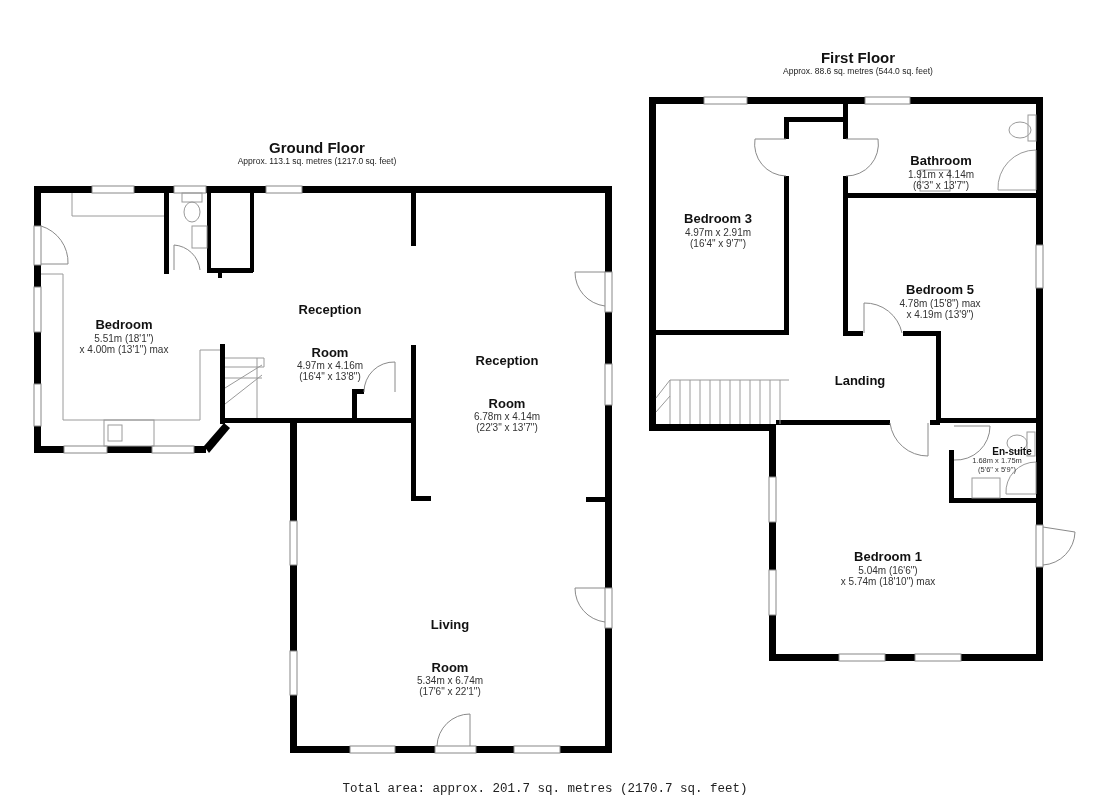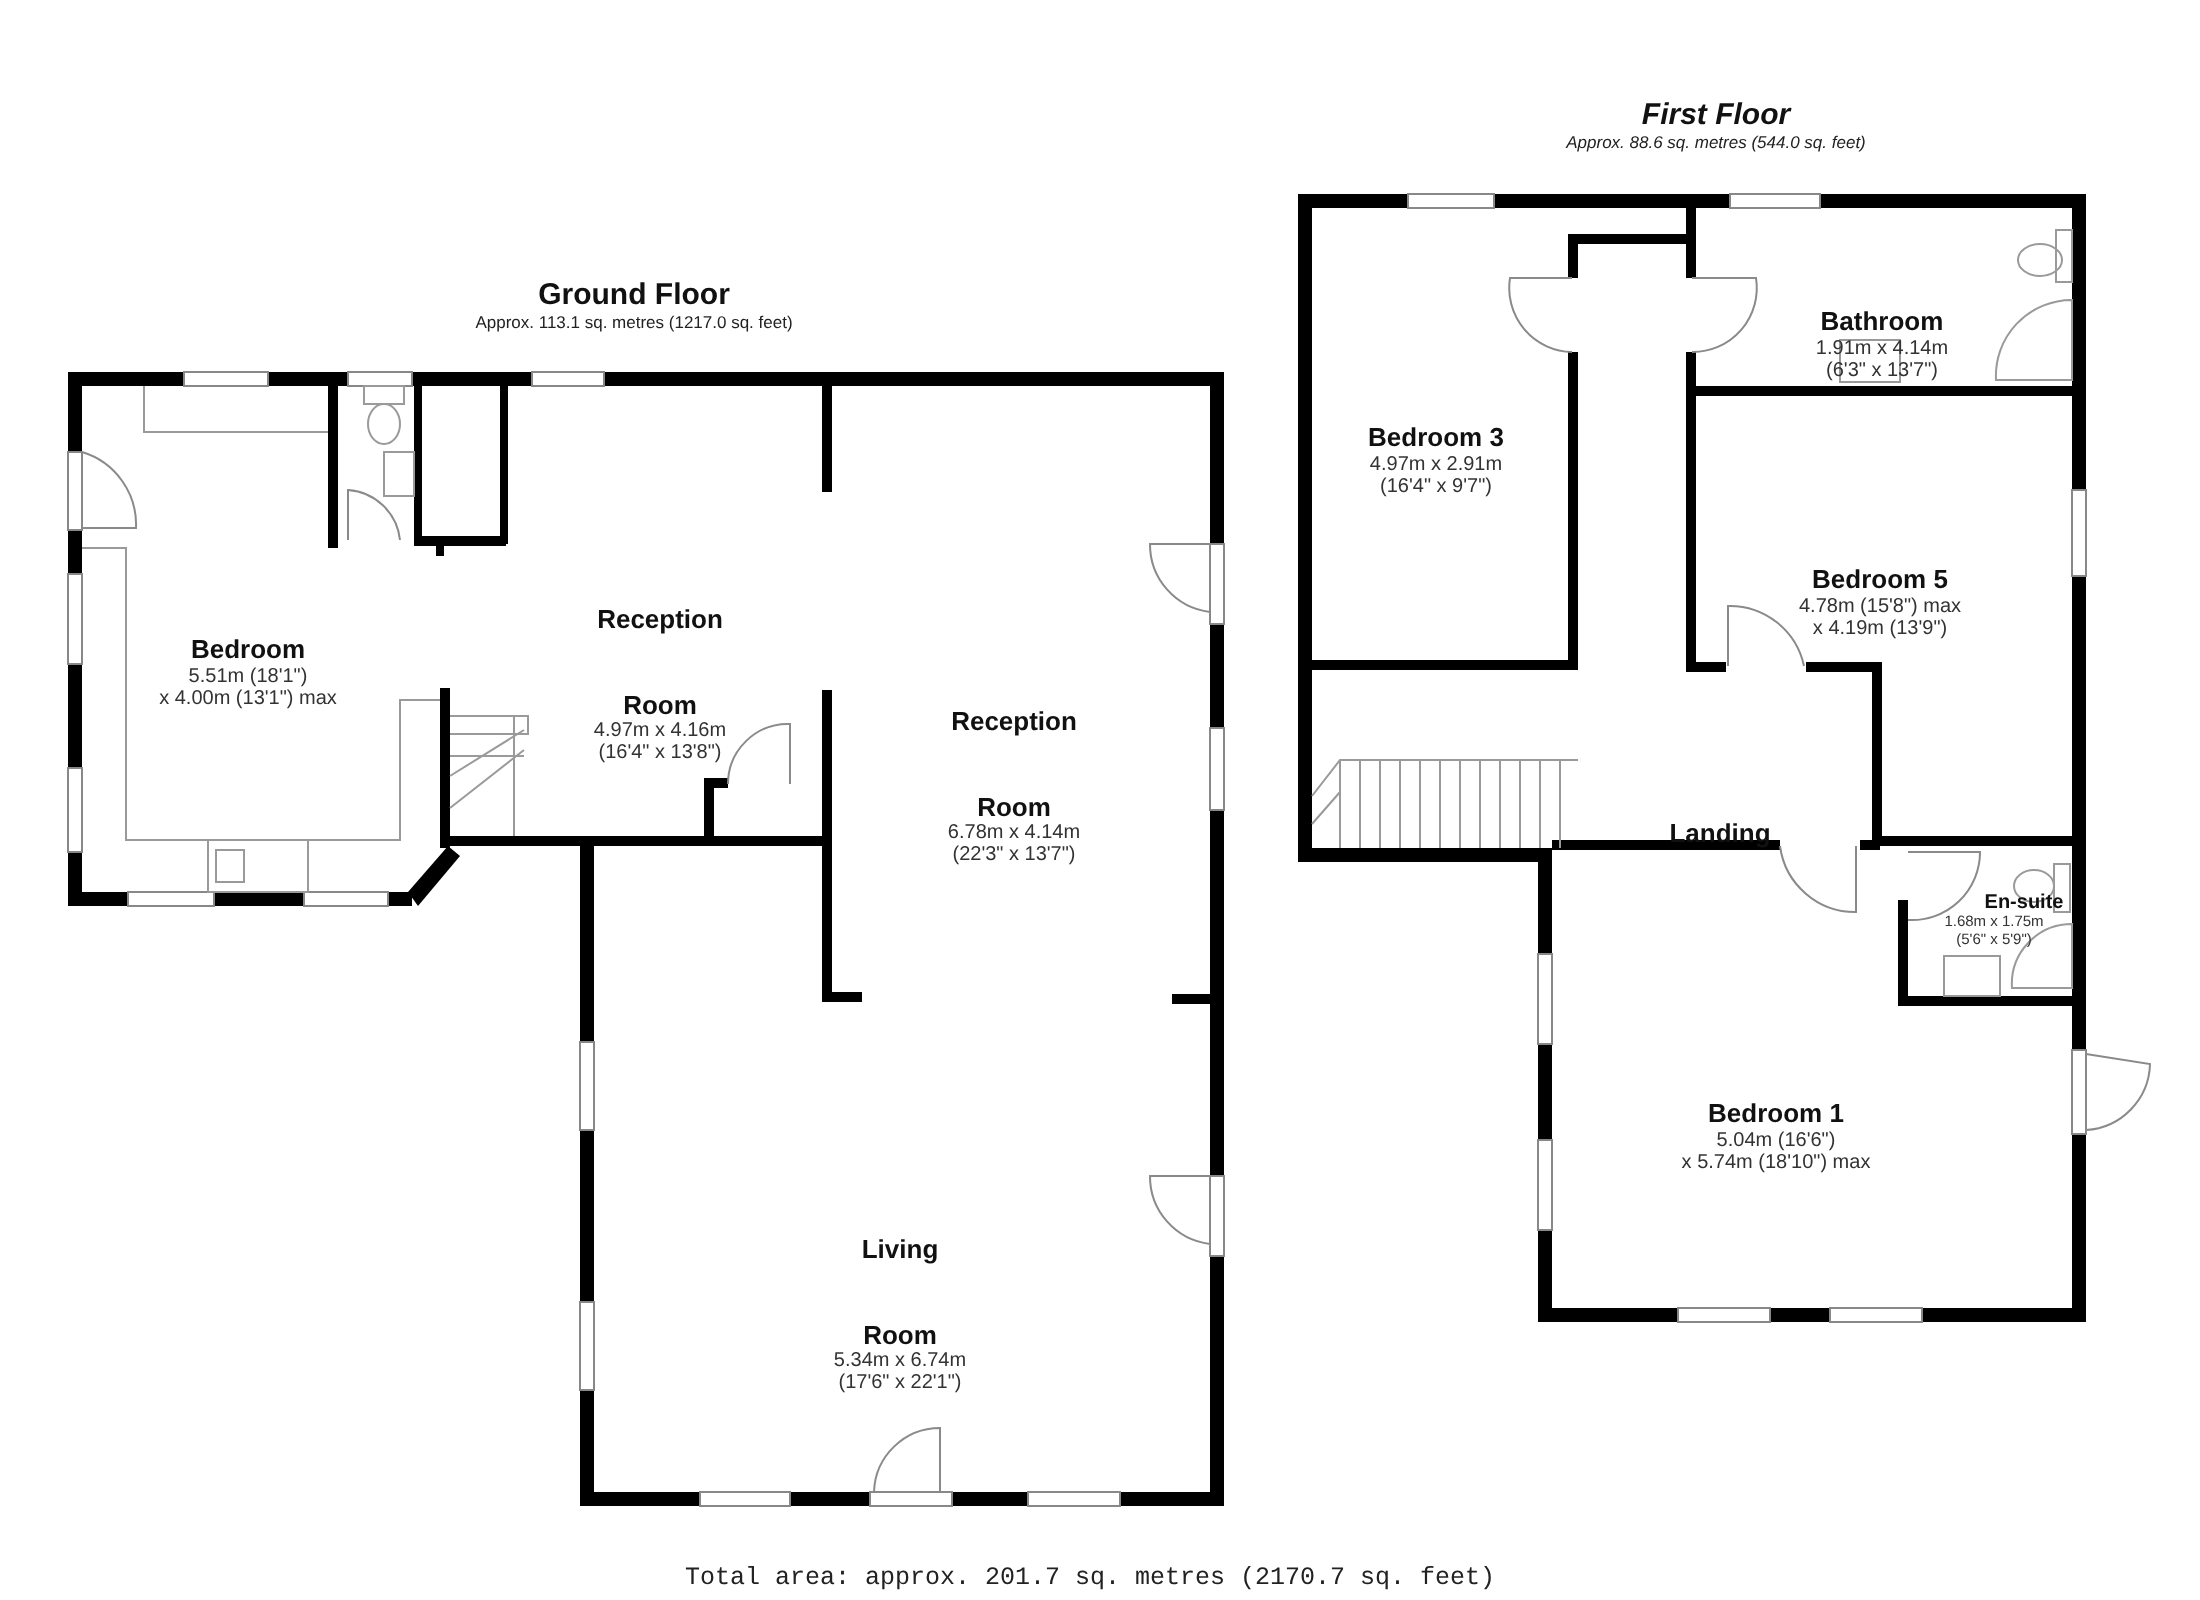--- a/index.html
+++ b/index.html
@@ -177,21 +177,21 @@
     <path class="fix" d="M1036,462 A30,30 0 0,0 1006,494 L1036,494 Z"></path>
     <rect class="fix" x="972" y="478" width="28" height="20"></rect>
   </g>
 </svg>
 
 <div class="lbl" style="left:317px; top:140px;">
   <div class="ftitle">Ground Floor</div>
   <div class="fsub">Approx. 113.1 sq. metres (1217.0 sq. feet)</div>
 </div>
 
-<div class="lbl" style="left:858px; top:50px;font-style:italic;">
+<div class="lbl" style="left:858px; top:50px;">
   <div class="ftitle">First Floor</div>
   <div class="fsub">Approx. 88.6 sq. metres (544.0 sq. feet)</div>
 </div>
 
 <div class="lbl" style="left:124px; top:290px;">
   <div class="rname">Bedroom</div>
   <div class="rdim">5.51m (18'1")</div>
   <div class="rdim">x 4.00m (13'1") max</div>
 </div>
 
@@ -227,21 +227,21 @@
   <div class="rdim">1.91m x 4.14m</div>
   <div class="rdim">(6'3" x 13'7")</div>
 </div>
 
 <div class="lbl" style="left:940px; top:255px;">
   <div class="rname">Bedroom 5</div>
   <div class="rdim">4.78m (15'8") max</div>
   <div class="rdim">x 4.19m (13'9")</div>
 </div>
 
-<div class="lbl" style="left:850px; top:382px;padding-left:20px;">
+<div class="lbl" style="left:850px; top:346px;padding-left:20px;">
   <div class="rname">Landing</div>
 </div>
 
 <div class="lbl" style="left:997px; top:446px;">
   <div class="es-name">En-suite</div>
   <div class="es-dim">1.68m x 1.75m</div>
   <div class="es-dim">(5'6" x 5'9")</div>
 </div>
 
 <div class="lbl" style="left:888px; top:522px;">

